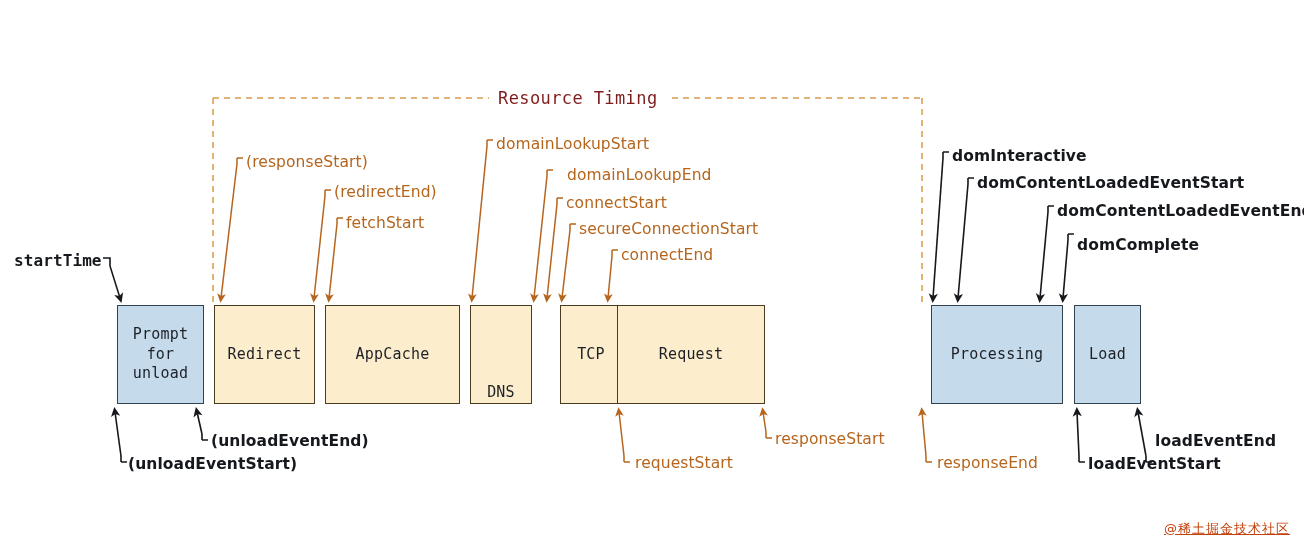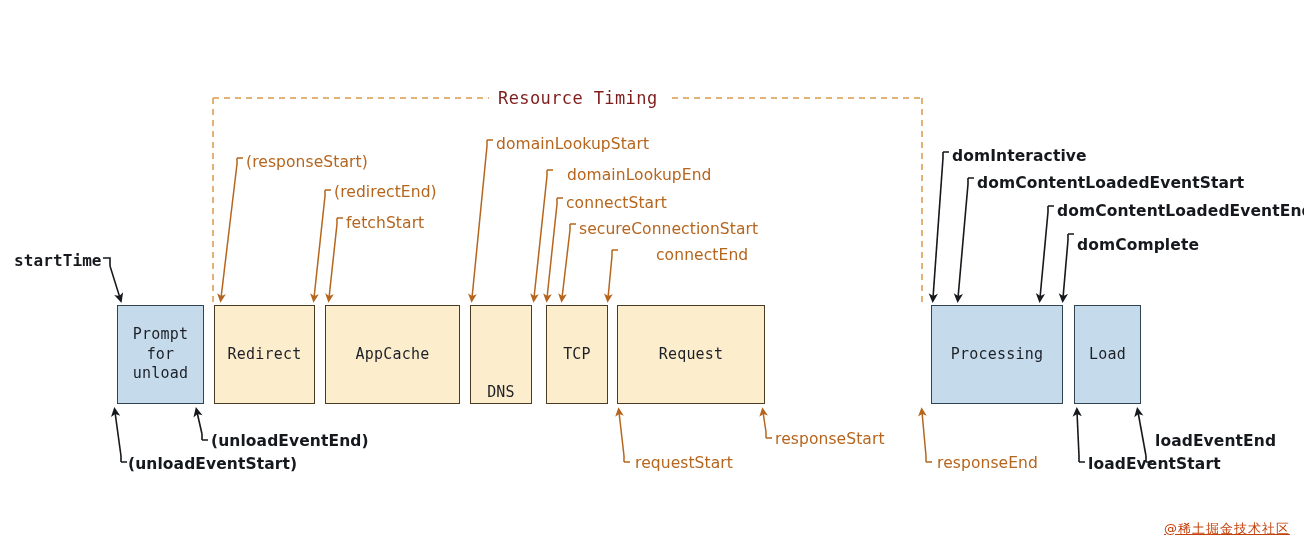--- a/index.html
+++ b/index.html
@@ -132,40 +132,40 @@
 
   <div class="lbl darkmono" style="left:14px;top:251px;font-size:16px;">startTime</div>
 
   <div class="lbl" style="left:246px;top:153px;">(responseStart)</div>
   <div class="lbl" style="left:334px;top:183px;">(redirectEnd)</div>
   <div class="lbl" style="left:346px;top:214px;">fetchStart</div>
   <div class="lbl" style="left:496px;top:135px;">domainLookupStart</div>
   <div class="lbl" style="left:556px;top:166px;margin-left:11px;">domainLookupEnd</div>
   <div class="lbl" style="left:566px;top:194px;">connectStart</div>
   <div class="lbl" style="left:579px;top:220px;">secureConnectionStart</div>
-  <div class="lbl" style="left:656px;top:246px;">connectEnd</div>
+  <div class="lbl" style="left:621px;top:246px;">connectEnd</div>
 
   <div class="lbl dark" style="left:952px;top:147px;">domInteractive</div>
   <div class="lbl dark" style="left:977px;top:174px;">domContentLoadedEventStart</div>
   <div class="lbl dark" style="left:1057px;top:202px;">domContentLoadedEventEnd</div>
   <div class="lbl dark" style="left:1077px;top:236px;">domComplete</div>
 
   <div class="phase blue" style="left:117px;top:305px;width:87px;height:99px;">
     <span>Prompt<br>for<br>unload</span>
   </div>
   <div class="phase tan" style="left:214px;top:305px;width:101px;height:99px;">
     <span>Redirect</span>
   </div>
   <div class="phase tan" style="left:325px;top:305px;width:135px;height:99px;">
     <span>AppCache</span>
   </div>
   <div class="phase tan" style="left:470px;top:305px;width:62px;height:99px;align-items:flex-end;">
     <span>DNS</span>
   </div>
-  <div class="phase tan" style="left:546px;top:305px;width:62px;height:99px;">
+  <div class="phase tan" style="left:560px;top:305px;width:62px;height:99px;">
     <span>TCP</span>
   </div>
   <div class="phase tan" style="left:617px;top:305px;width:148px;height:99px;">
     <span>Request</span>
   </div>
   <div class="phase blue" style="left:931px;top:305px;width:132px;height:99px;">
     <span>Processing</span>
   </div>
   <div class="phase blue" style="left:1074px;top:305px;width:67px;height:99px;">
     <span>Load</span>

